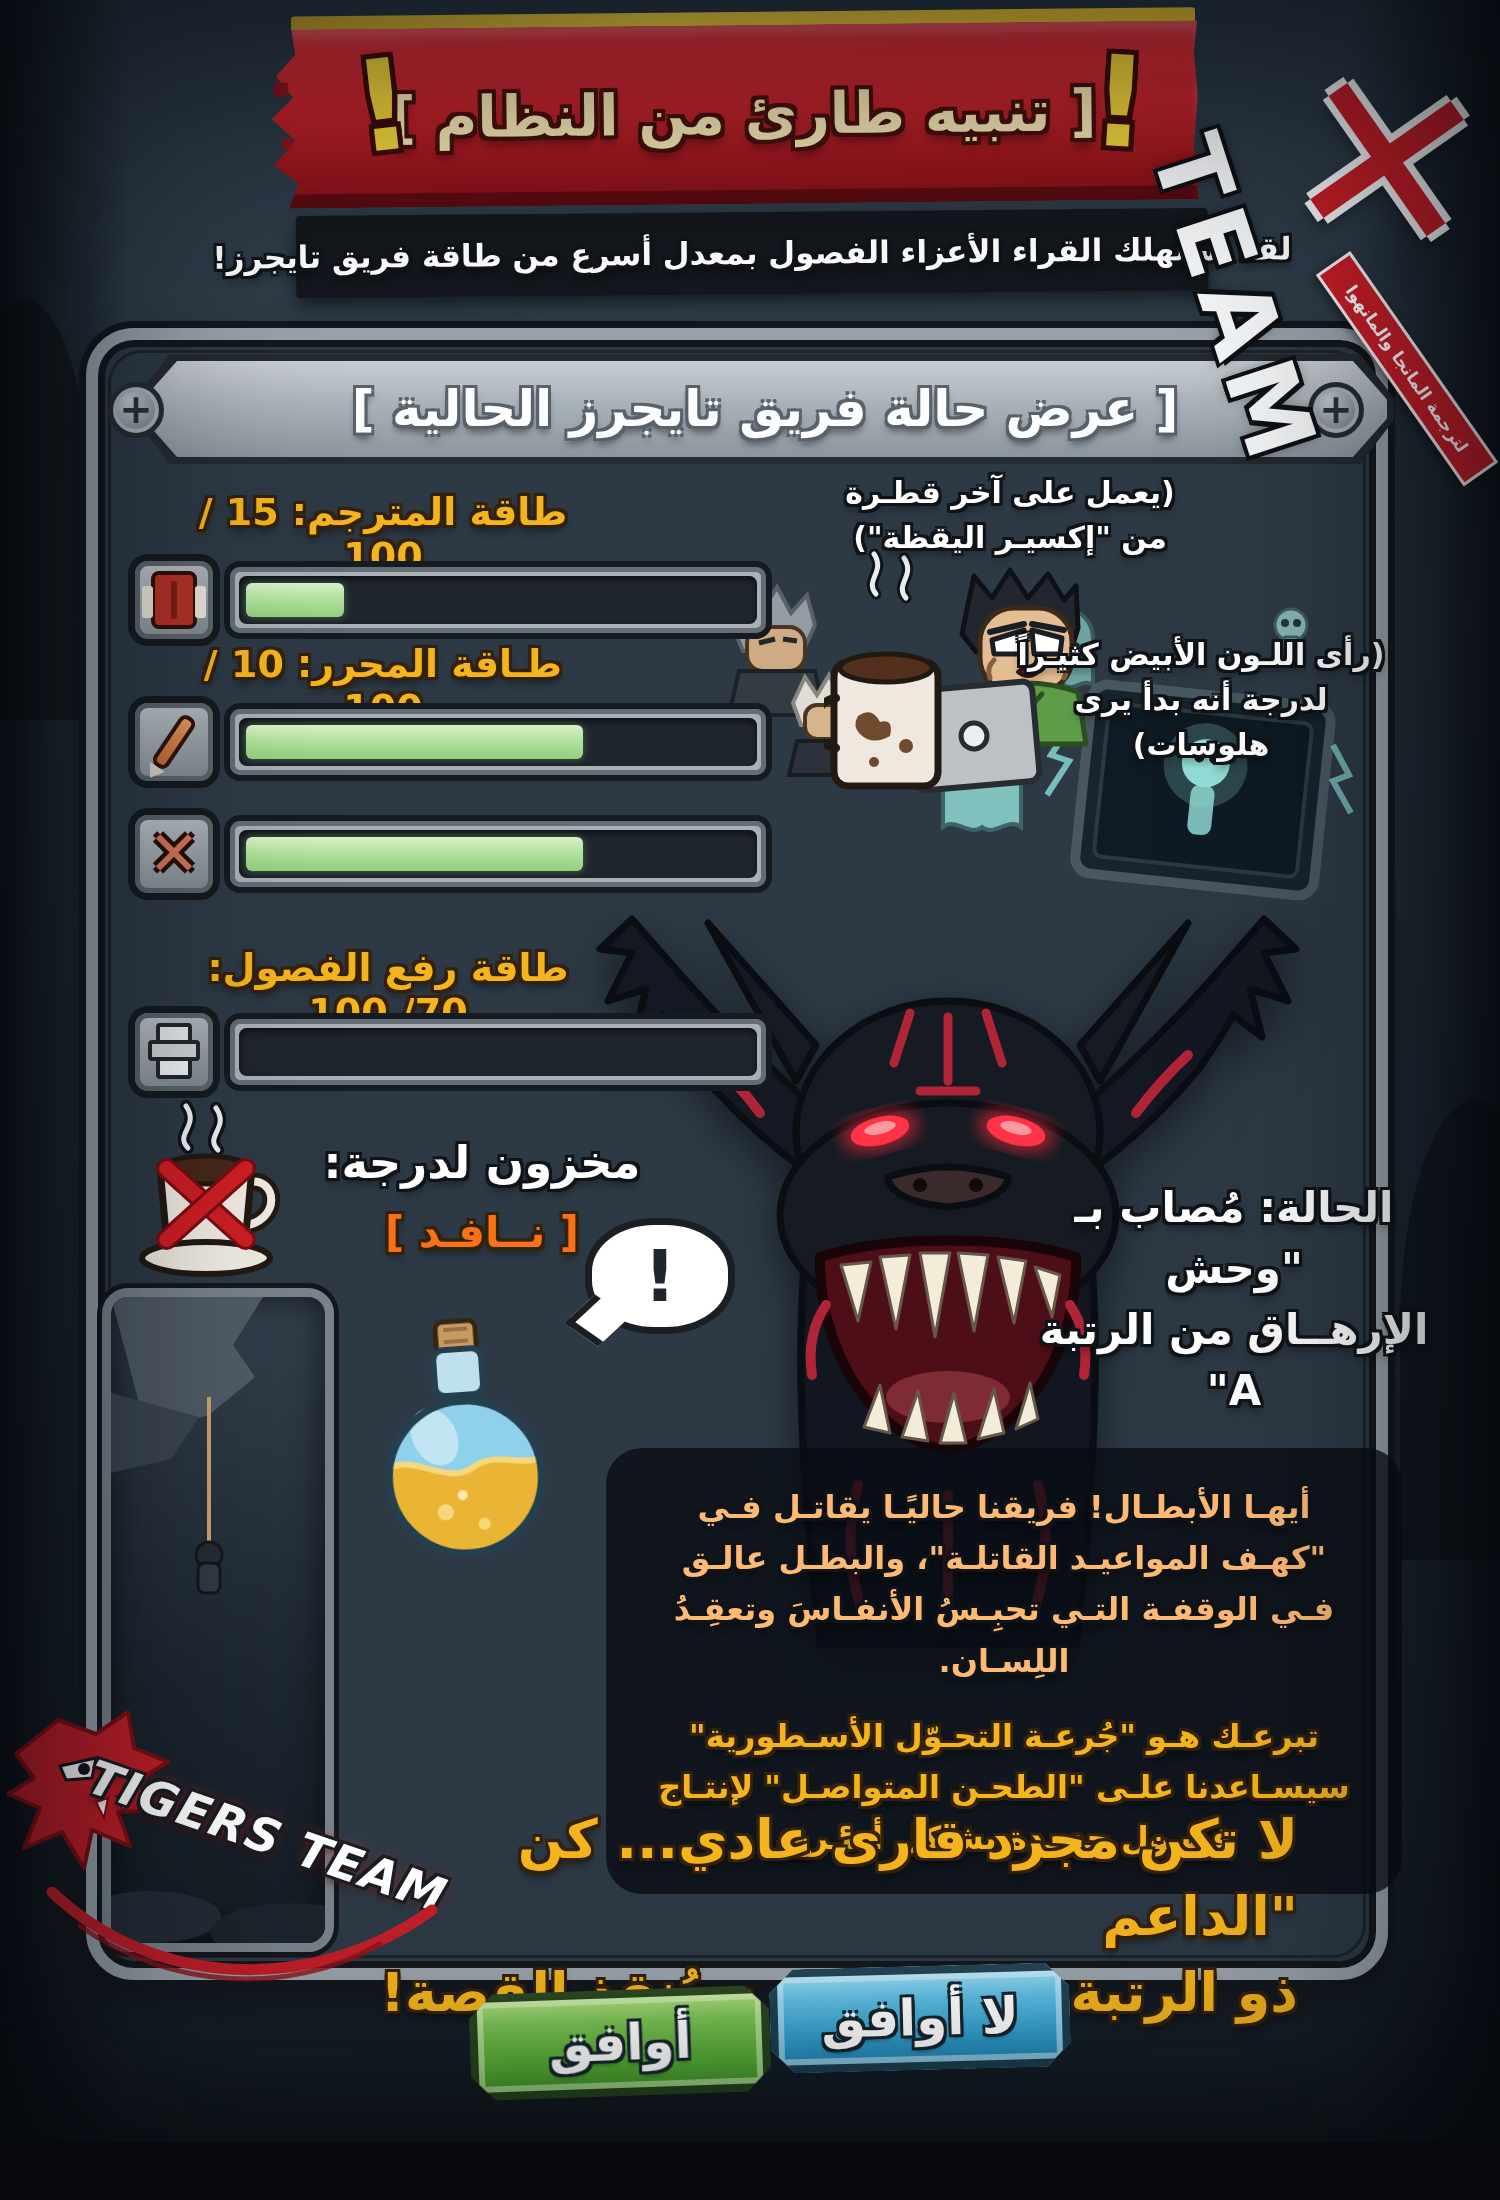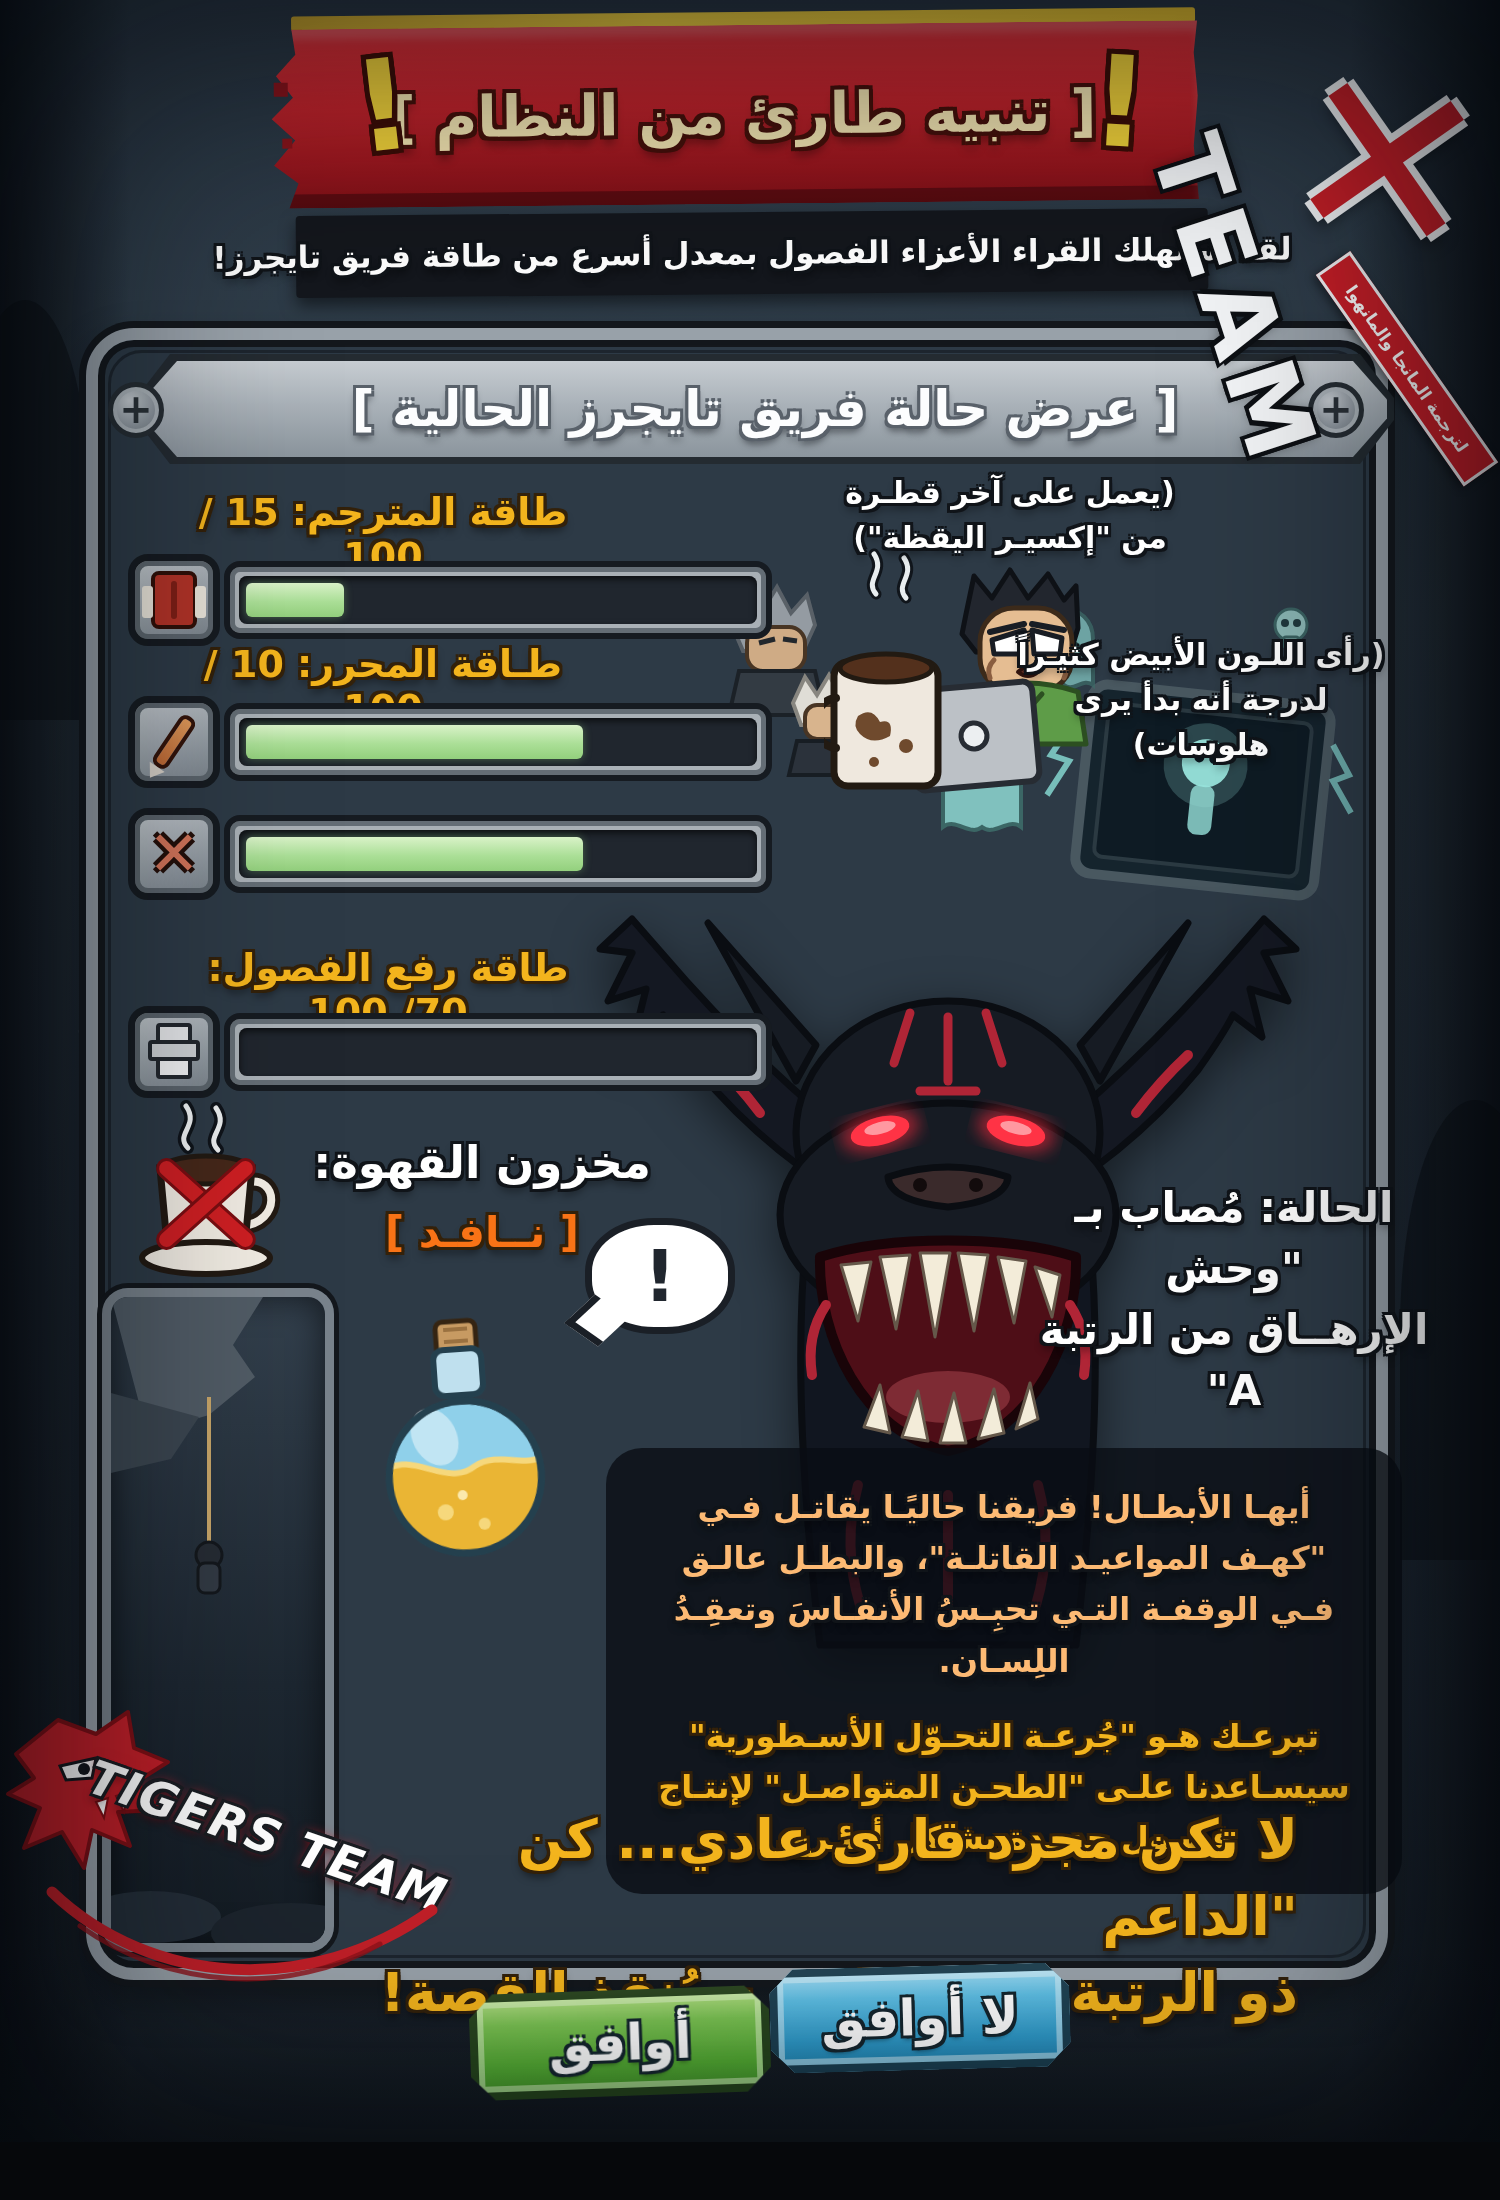--- a/index.html
+++ b/index.html
@@ -247,21 +247,21 @@
         <path d="M126,86 c30,-6 34,40 -6,44" fill="none" stroke="#f2ede4" stroke-width="8"></path>
         <path d="M38,72 h92 l-7,76 q-39,14 -78,0 Z" fill="#f2ede4" stroke="#221a13" stroke-width="7"></path>
         <ellipse cx="84" cy="74" rx="46" ry="14" fill="#46281a" stroke="#221a13" stroke-width="5"></ellipse>
         <ellipse cx="84" cy="162" rx="64" ry="16" fill="#f2ede4" stroke="#221a13" stroke-width="6"></ellipse>
         <g fill="#cf1f23" stroke="#7b0e12" stroke-width="3">
           <rect x="22" y="99" width="124" height="18" rx="9" transform="rotate(42 84 108)"></rect>
           <rect x="22" y="99" width="124" height="18" rx="9" transform="rotate(-42 84 108)"></rect>
         </g>
       </g>
     </svg>
-    <div id="coffee-label" class="ow3">مخزون القهوة:</div>
+    <div id="coffee-label" class="ow3">مخزون لدرجة:</div>
     <div id="coffee-status" class="oy3">[ نــافـد ]</div>
 
     <div id="inset">
       <svg viewBox="0 0 214 646" width="214" height="646">
         <path d="M0,0 h152 l-30,48 l22,32 l-46,38 l-62,18 Z" fill="#515c66"></path>
         <path d="M0,96 l88,24 l-28,42 l-60,14 Z" fill="#3c4751"></path>
         <line x1="98" y1="100" x2="98" y2="244" stroke="#c9a76a" stroke-width="4"></line>
         <circle cx="98" cy="258" r="13" fill="#262c34" stroke="#14181d" stroke-width="3"></circle>
         <rect x="87" y="266" width="22" height="30" rx="7" fill="#323a44" stroke="#14181d" stroke-width="3"></rect>
         <ellipse cx="40" cy="620" rx="70" ry="26" fill="#232d37"></ellipse>

